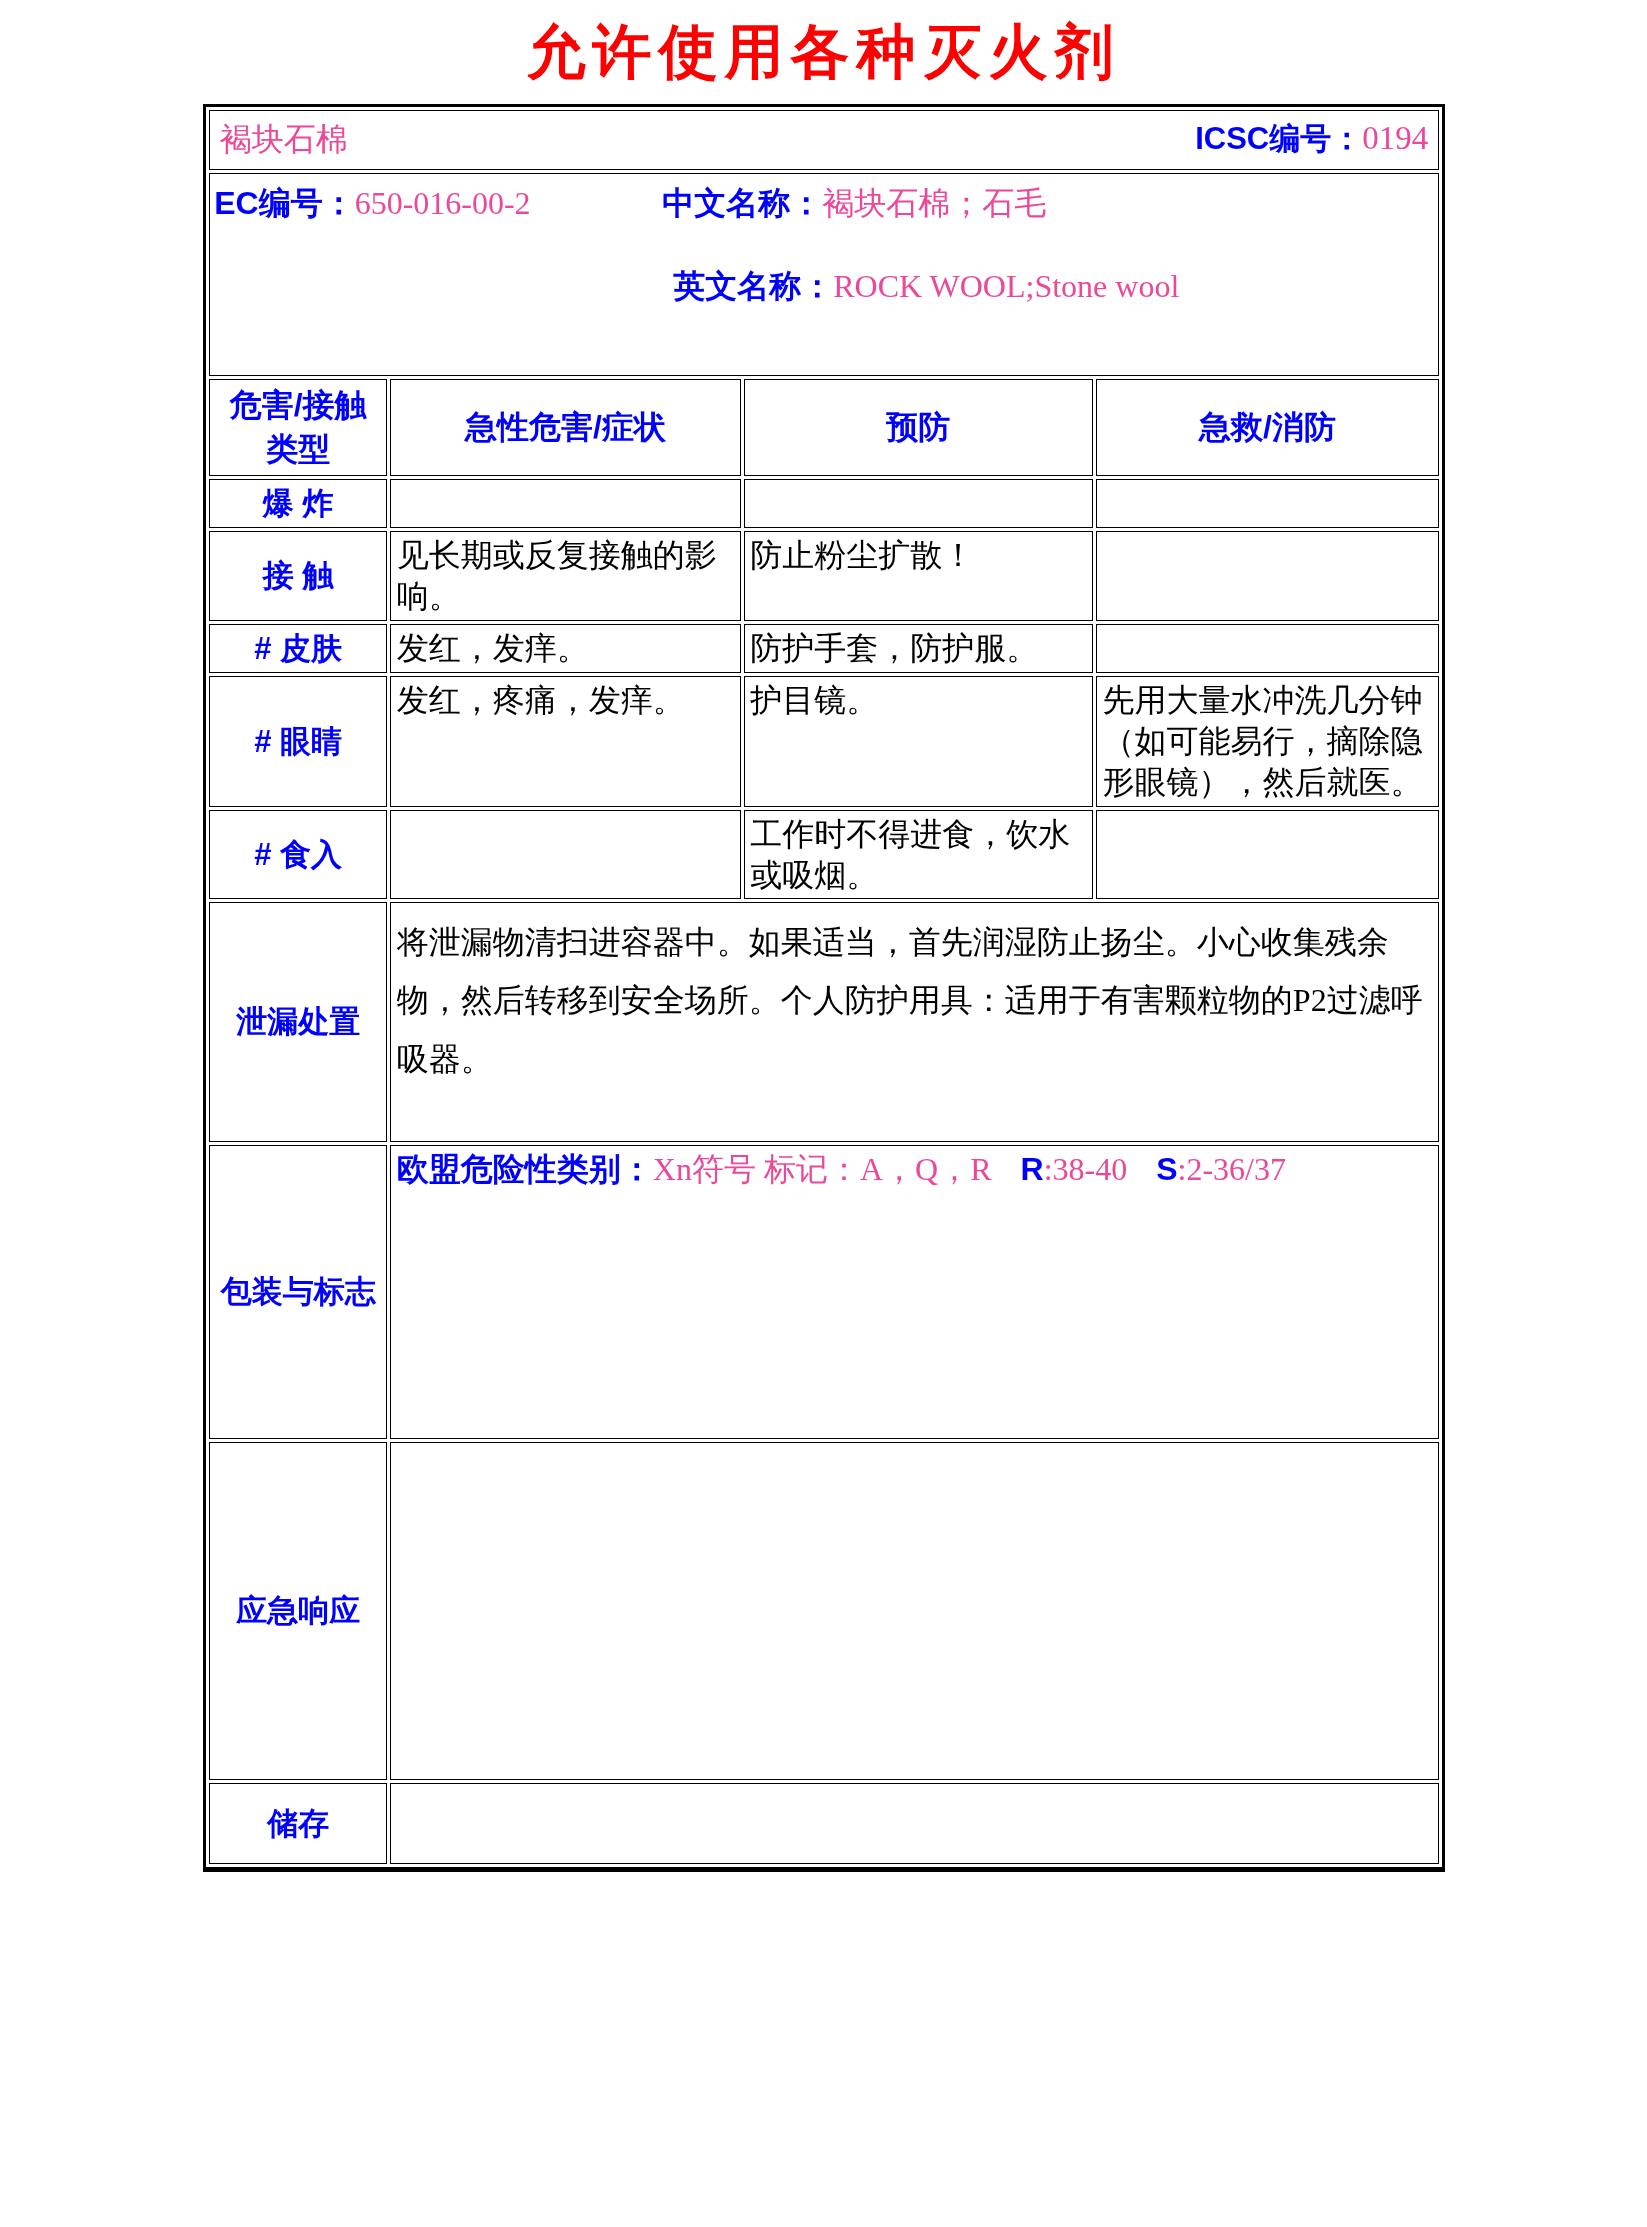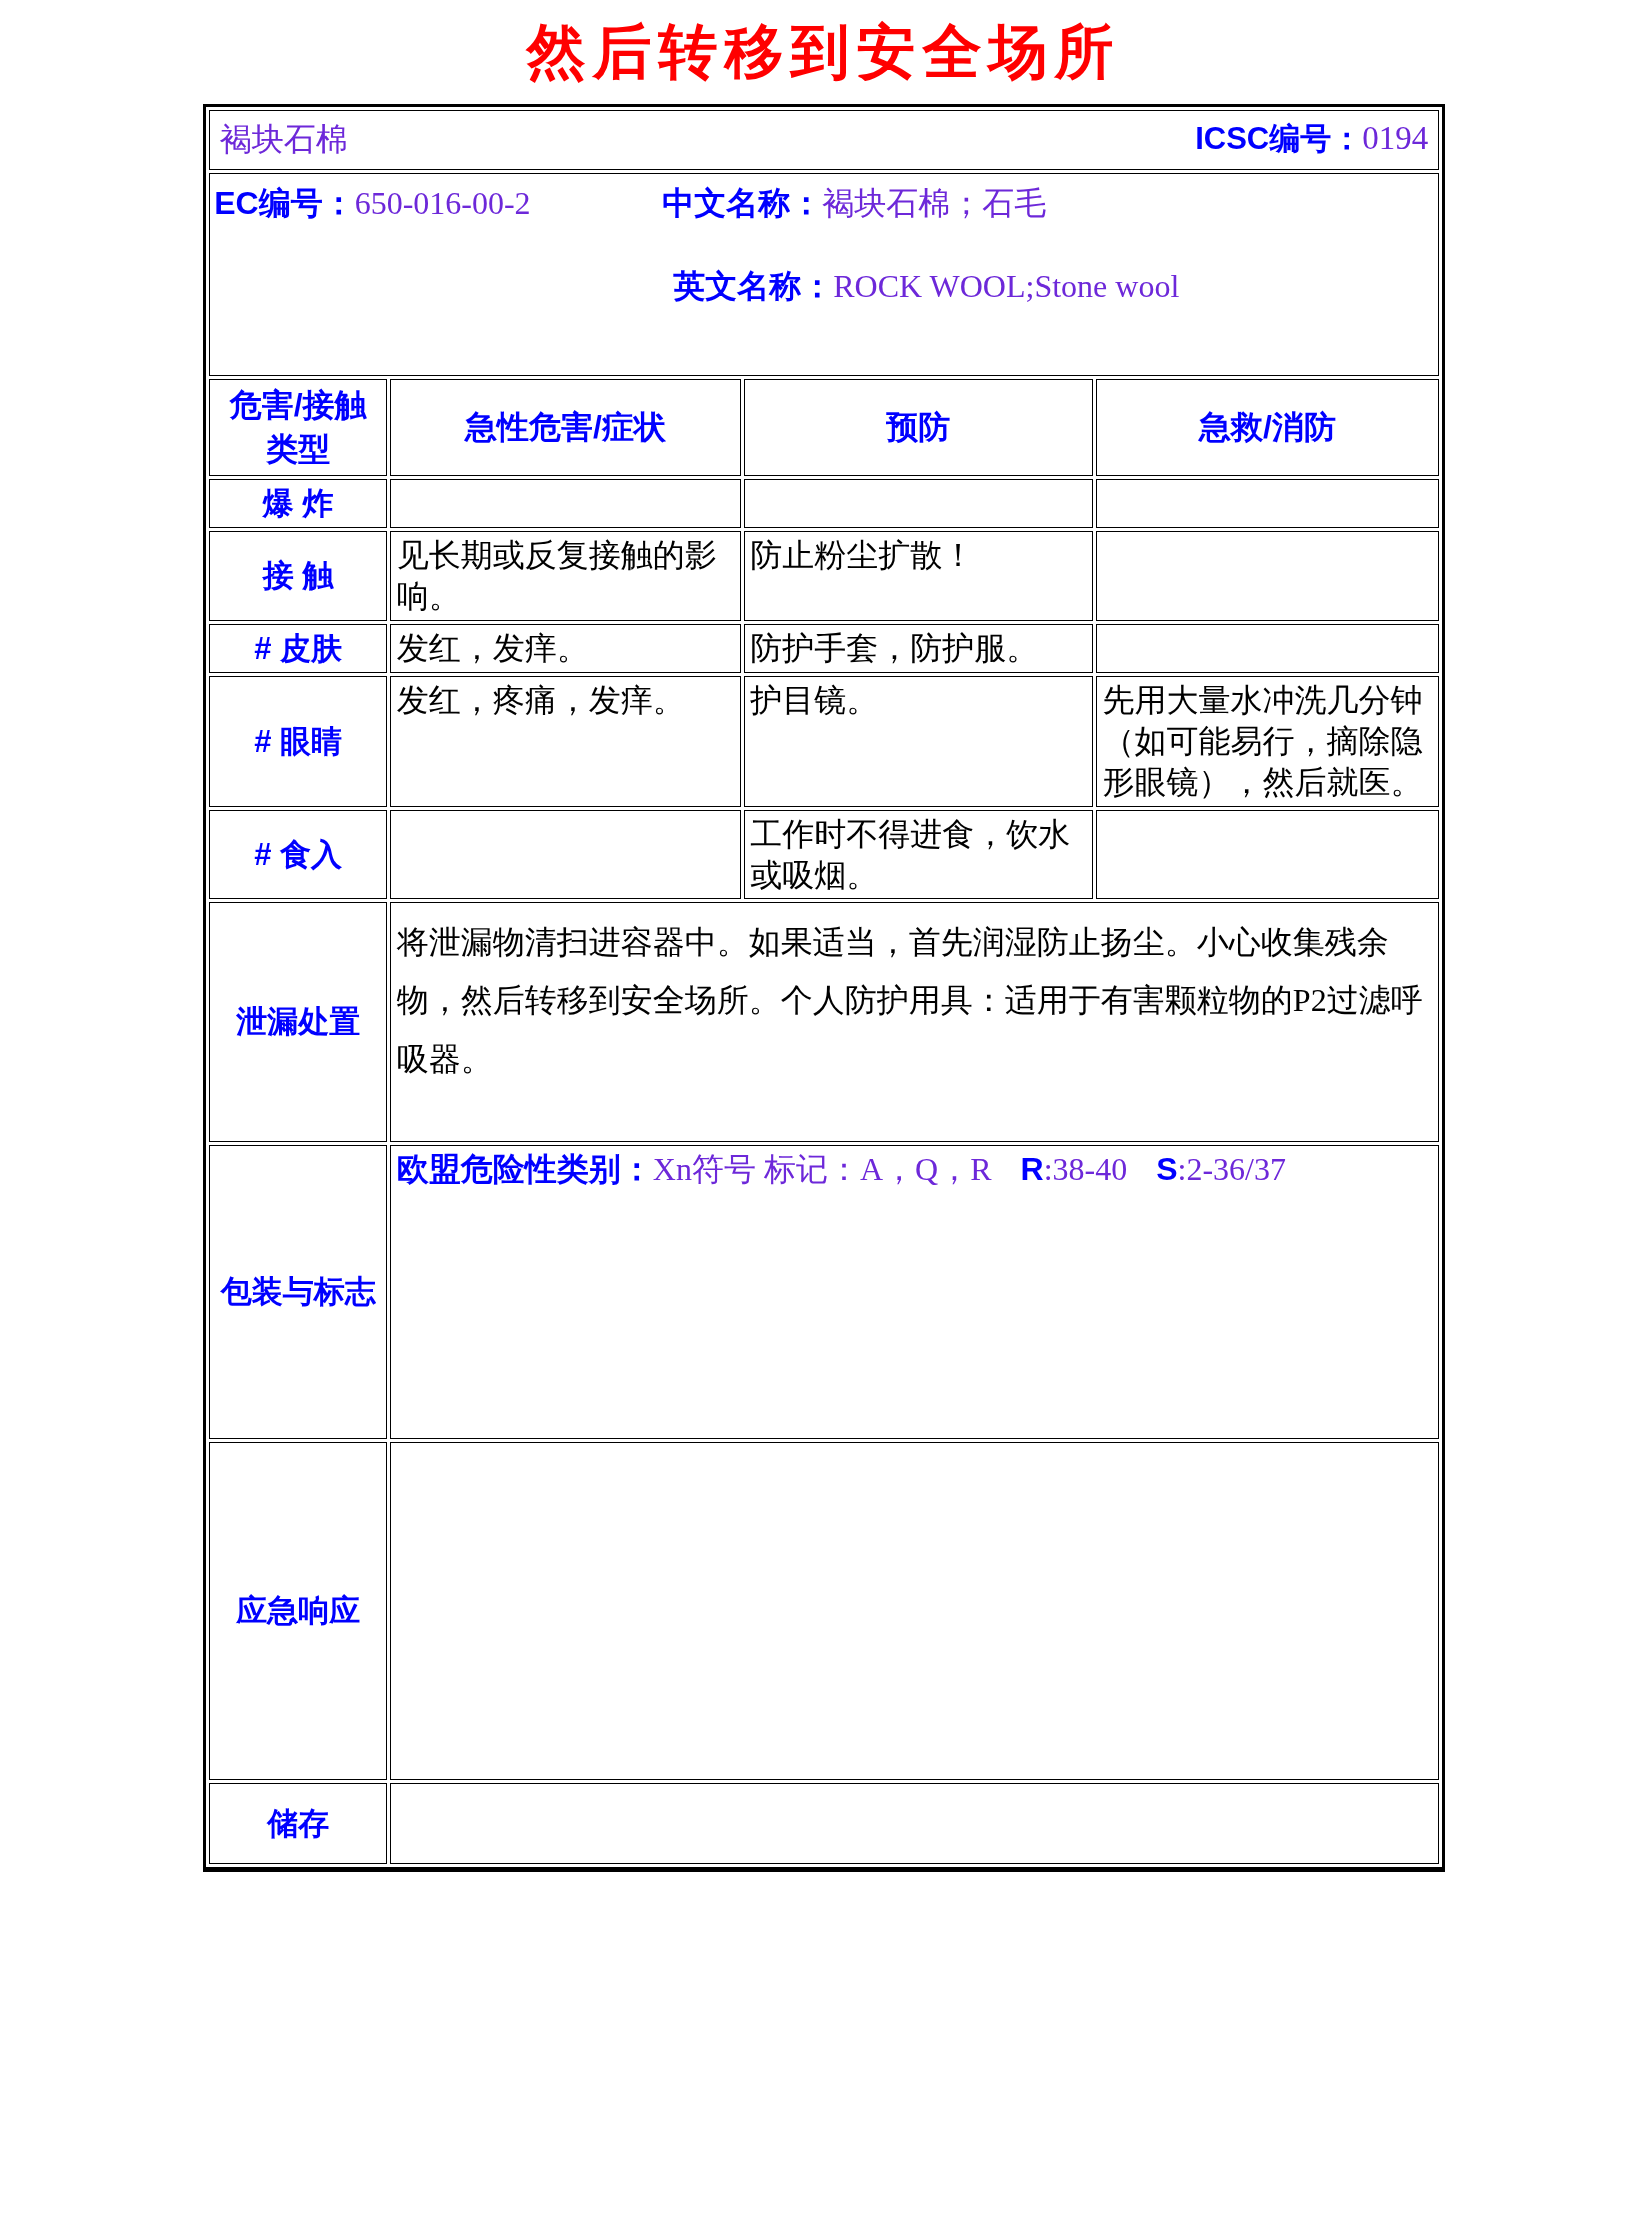--- a/index.html
+++ b/index.html
@@ -30,21 +30,21 @@
     border-bottom-width:5.6px;
     background:#fff;
   }
   td { border:1.4px solid #000; background:#fff; }
   col.c1 { width:14.6%; }
   col.c2 { width:28.7%; }
   col.c3 { width:28.6%; }
   col.c4 { width:28.1%; }
 
   .blue  { color:#0000FF; font-family:"Liberation Sans", sans-serif; font-weight:bold; }
-  .black { color:#6d28d9; font-family:"Liberation Serif", serif; }
+  .black { color:#ec4899; font-family:"Liberation Serif", serif; }
 
   
   .label-cell {
     vertical-align:middle;
     text-align:center;
     font-family:"Liberation Sans", sans-serif;
     font-weight:bold;
     font-size:31px;
     color:#0000FF;
     white-space:pre-wrap;
@@ -103,21 +103,21 @@
   .id-en { margin-top:39px;margin-left:11px; }
 
   .pack-line { font-size:32px; }
   .pack-line .seg-gap { margin-left:29px; }
 </style>
 </head>
 <body>
 
 <div class="page">
 
-  <div class="title">然后转移到安全场所</div>
+  <div class="title">允许使用各种灭火剂</div>
 
   <table class="card">
     <colgroup>
       <col class="c1">
         <col class="c2">
         <col class="c3">
         <col class="c4">
     </colgroup>
 
     <tbody>

